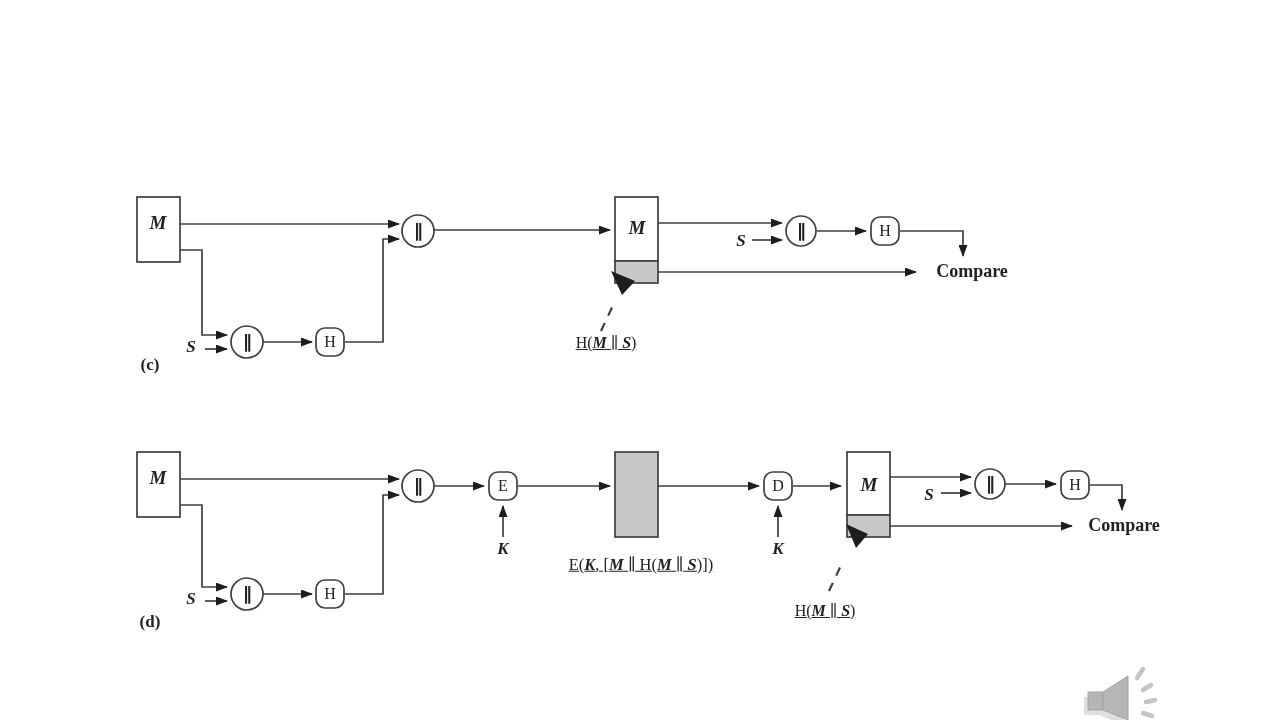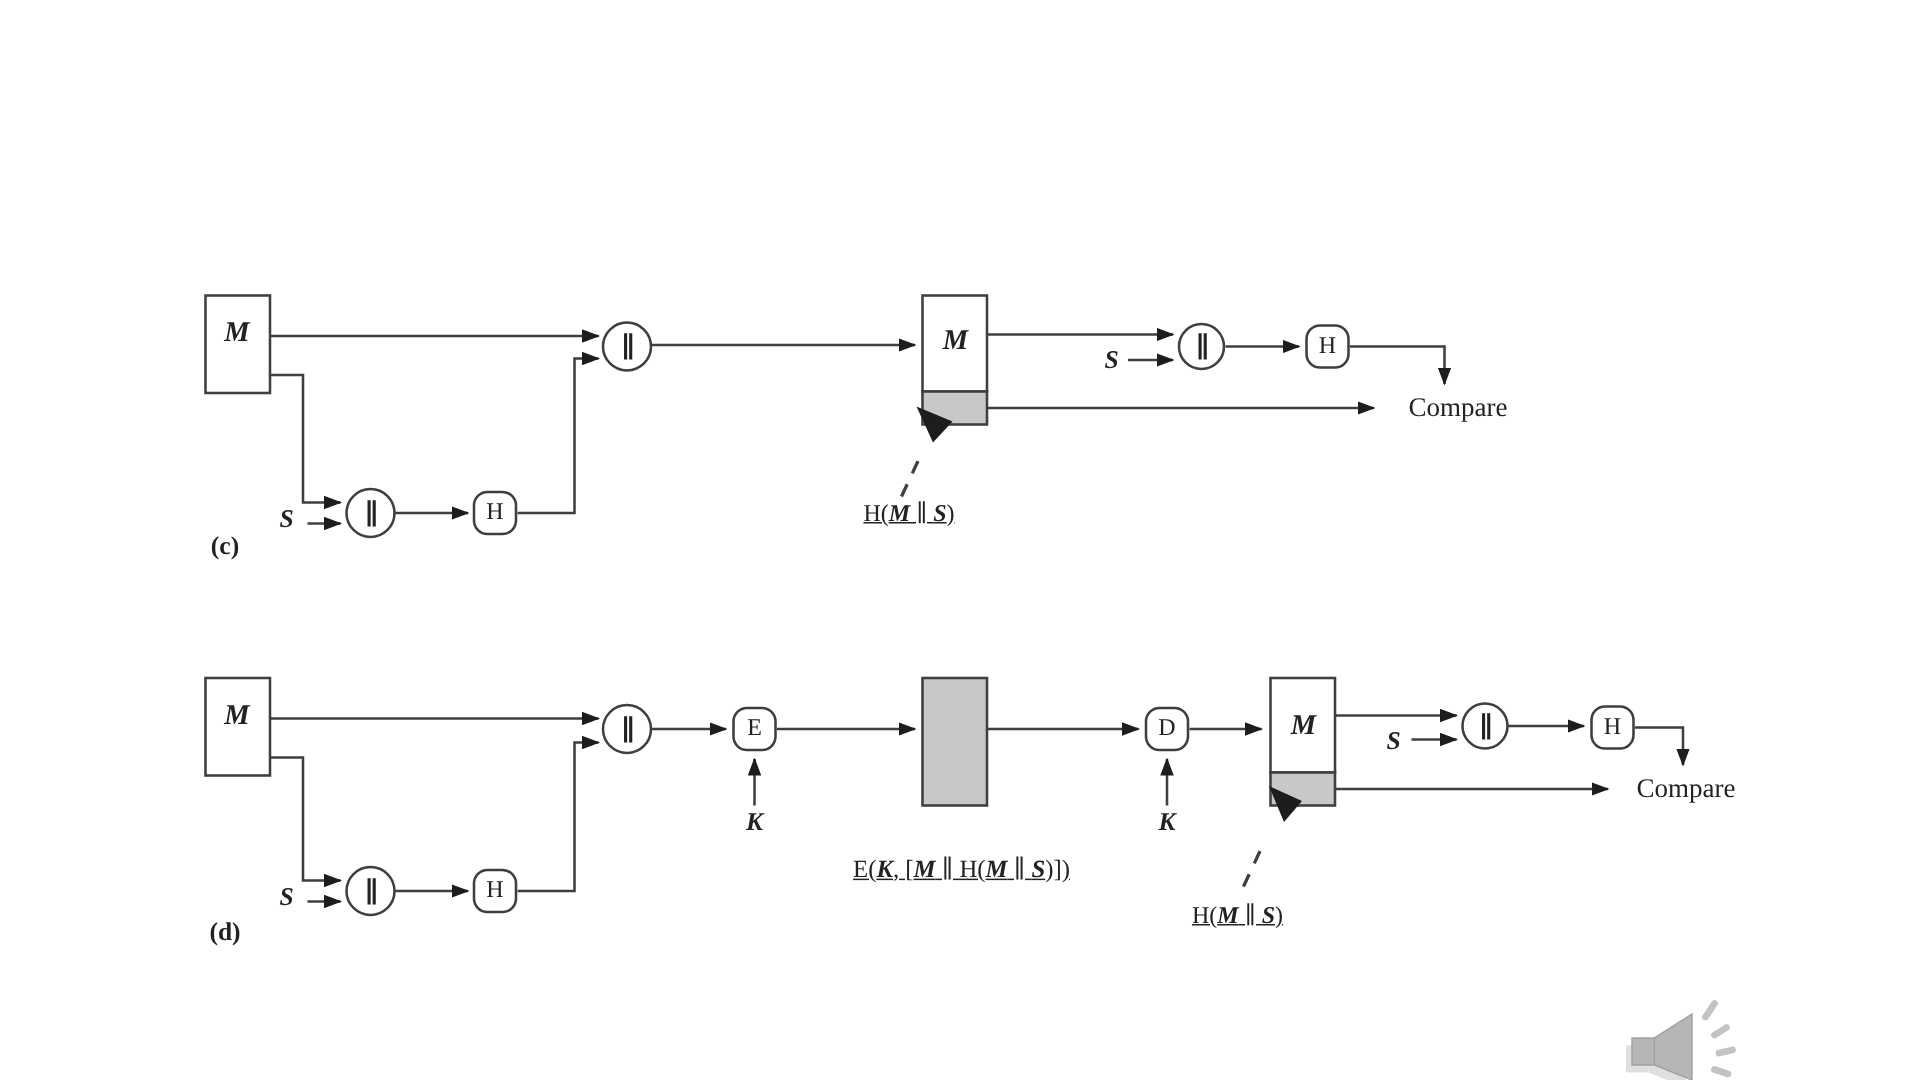--- a/index.html
+++ b/index.html
@@ -9,21 +9,21 @@
   }
   #lines{position:absolute;left:0;top:0;width:1280px;height:720px;}
   .lbl{
     position:absolute;transform:translate(-50%,-50%);
     white-space:nowrap;line-height:1;user-select:none;
   }
   .mvar{font-size:19px;font-weight:bold;font-style:italic;}
   .var{font-size:17px;font-weight:600;font-style:italic;}
   .op{font-size:16px;}
   .concat{font-size:18px;font-weight:bold;font-family:"DejaVu Sans",sans-serif;letter-spacing:-1px;}
-  .compare{font-size:18px;}
+  .compare{font-size:18px;font-weight:bold;}
   .section{font-size:17px;font-weight:bold;}
   .annot{font-size:16px;text-decoration:underline;}
   .annot .it{font-style:italic;font-weight:600;}
   .cipher{font-size:16.5px;}
 </style>
 </head>
 <body>
 
 <div id="canvas">
 
@@ -134,21 +134,21 @@
   <div class="lbl annot" style="left:606px;top:343px;"><span>H(</span><span class="it">M</span><span> ∥ </span><span class="it">S</span><span>)</span></div>
   <div class="lbl section" style="left:150px;top:364px;">(c)</div>
 
   <div class="lbl mvar" style="left:158px;top:477px;">M</div>
   <div class="lbl var" style="left:191px;top:598px;">S</div>
   <div class="lbl concat" style="left:247px;top:594px;">∥</div>
   <div class="lbl op" style="left:330px;top:594px;">H</div>
   <div class="lbl concat" style="left:418px;top:486px;">∥</div>
   <div class="lbl op" style="left:503px;top:486px;">E</div>
   <div class="lbl var" style="left:503px;top:548px;">K</div>
-  <div class="lbl annot cipher" style="left:641px;top:580px;"><span>E(</span><span class="it">K</span><span>, [</span><span class="it">M</span><span> ∥ H(</span><span class="it">M</span><span> ∥ </span><span class="it">S</span><span>)])</span></div>
+  <div class="lbl annot cipher" style="left:641px;top:565px;"><span>E(</span><span class="it">K</span><span>, [</span><span class="it">M</span><span> ∥ H(</span><span class="it">M</span><span> ∥ </span><span class="it">S</span><span>)])</span></div>
   <div class="lbl op" style="left:778px;top:486px;">D</div>
   <div class="lbl var" style="left:778px;top:548px;">K</div>
   <div class="lbl mvar" style="left:869px;top:484px;">M</div>
   <div class="lbl var" style="left:929px;top:494px;">S</div>
   <div class="lbl concat" style="left:990px;top:484px;">∥</div>
   <div class="lbl op" style="left:1075px;top:485px;">H</div>
   <div class="lbl compare" style="left:1124px;top:525px;">Compare</div>
   <div class="lbl annot" style="left:825px;top:611px;"><span>H(</span><span class="it">M</span><span> ∥ </span><span class="it">S</span><span>)</span></div>
   <div class="lbl section" style="left:150px;top:621px;">(d)</div>
 

